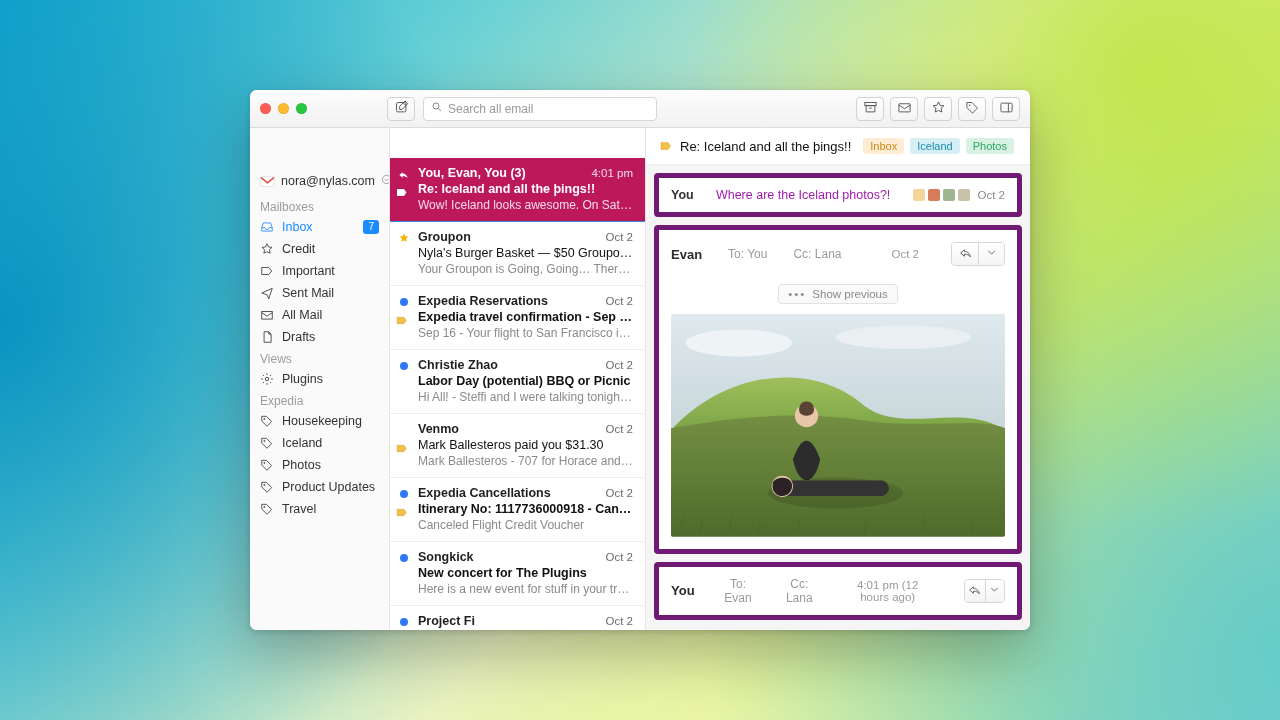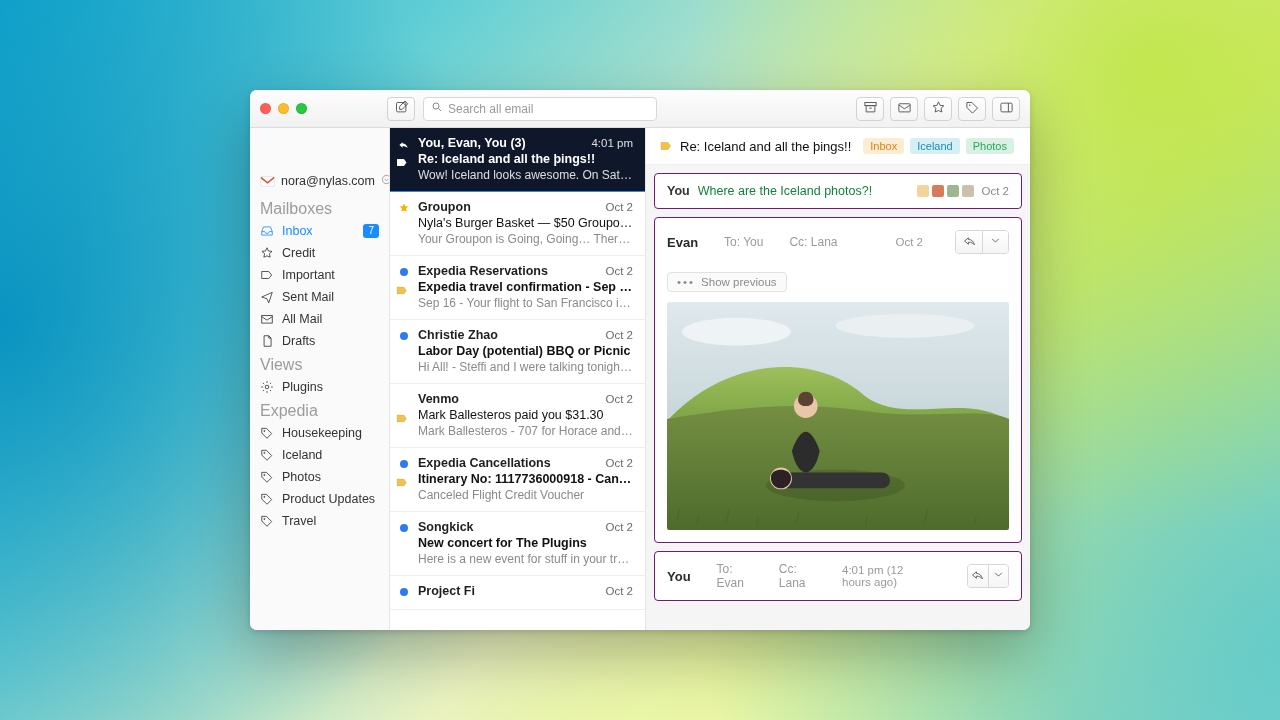--- a/index.html
+++ b/index.html
@@ -83,21 +83,21 @@
   .account{
     display:flex;align-items:center;gap:6px;
     padding:2px 10px 8px 10px;
     color:#333;
     margin-top:36px;
   }
   .gmail-logo{width:15px;height:11px;display:block;}
   .account .chev{margin-left:auto;}
   .sect{
     padding:4px 10px 2px 10px;
-    color:#9c9c9c; font-size:16px;
+    color:#9c9c9c; font-size:12px;
   }
   .nav-item{
     display:flex;align-items:center;gap:8px;
     padding:4px 10px;
     color:#333;
     cursor:default;
   }
   .nav-item.active{color:#1a8cff;}
   .nav-item .ico{width:14px;height:14px;display:inline-flex;align-items:center;justify-content:center;}
   .nav-item .ico svg{width:14px;height:14px;stroke:currentColor;fill:none;stroke-width:1.4;}
@@ -113,21 +113,21 @@
     width:256px;flex:0 0 256px;
     border-right:1px solid #e5e5e5;
     overflow-y:auto;
   }
   .thread{
     padding:8px 12px 9px 28px;
     border-bottom:1px solid #eee;
     position:relative;
     background:#fff;
   }
-  .thread.sel{background:#0f172a;color:#fff;border-bottom-color:#3a87e2;}
+  .thread.sel{background:#be185d;color:#fff;border-bottom-color:#3a87e2;margin-top:30px;}
   .thread.sel .row1,.thread.sel .row2,.thread.sel .prev{color:#fff;}
   .thread.sel .prev{color:rgba(255,255,255,.85);}
   .row1{display:flex;align-items:center;color:#1f1f1f;font-size:12.5px;}
   .row1 .from{font-weight:600;}
   .row1 .date{margin-left:auto;font-size:11.5px;font-weight:400;color:#6a6a6a;}
   .thread.sel .row1 .date{color:rgba(255,255,255,.85);}
   .row2{font-size:12.5px;color:#111;font-weight:600;margin-top:2px;white-space:nowrap;overflow:hidden;text-overflow:ellipsis;}
   .row2.light{font-weight:400;}
   .prev{font-size:12px;color:#8a8a8a;margin-top:2px;white-space:nowrap;overflow:hidden;text-overflow:ellipsis;}
   .marker{
@@ -145,29 +145,29 @@
     display:flex;align-items:center;gap:8px;
     padding:10px 14px;
     background:#fff;border-bottom:1px solid #eee;
   }
   .msg-title{color:#111;font-size:13px;}
   .chips{display:flex;gap:6px;margin-left:4px;}
   .chip{
     font-size:11px;padding:2px 7px;border-radius:3px;
   }
   .card{
-    background:#fff;margin:8px 8px 0 8px;border:1px solid #701a75;border-radius:4px;
+    background:#fff;margin:8px 8px 0 8px;border:5px solid #701a75;border-radius:4px;text-align:center;
   }
   .collapsed{
     display:flex;align-items:center;gap:8px;
     padding:10px 12px;
     color:#333;font-size:12.5px;
   }
   .collapsed .who{font-weight:600;}
-  .collapsed .cprev{color:#15803d;flex:1;white-space:nowrap;overflow:hidden;text-overflow:ellipsis;}
+  .collapsed .cprev{color:#a21caf;flex:1;white-space:nowrap;overflow:hidden;text-overflow:ellipsis;}
   .collapsed .date{color:#8a8a8a;font-size:11.5px;}
   .attico{display:inline-flex;gap:3px;}
   .attico span{width:12px;height:12px;border-radius:2px;}
   .expanded{padding:12px;}
   .exp-head{
     display:flex;align-items:center;gap:26px;
     padding-bottom:8px;
   }
   .exp-head .who{font-weight:600;}
   .exp-head .meta{color:#9a9a9a;font-size:12px;}

